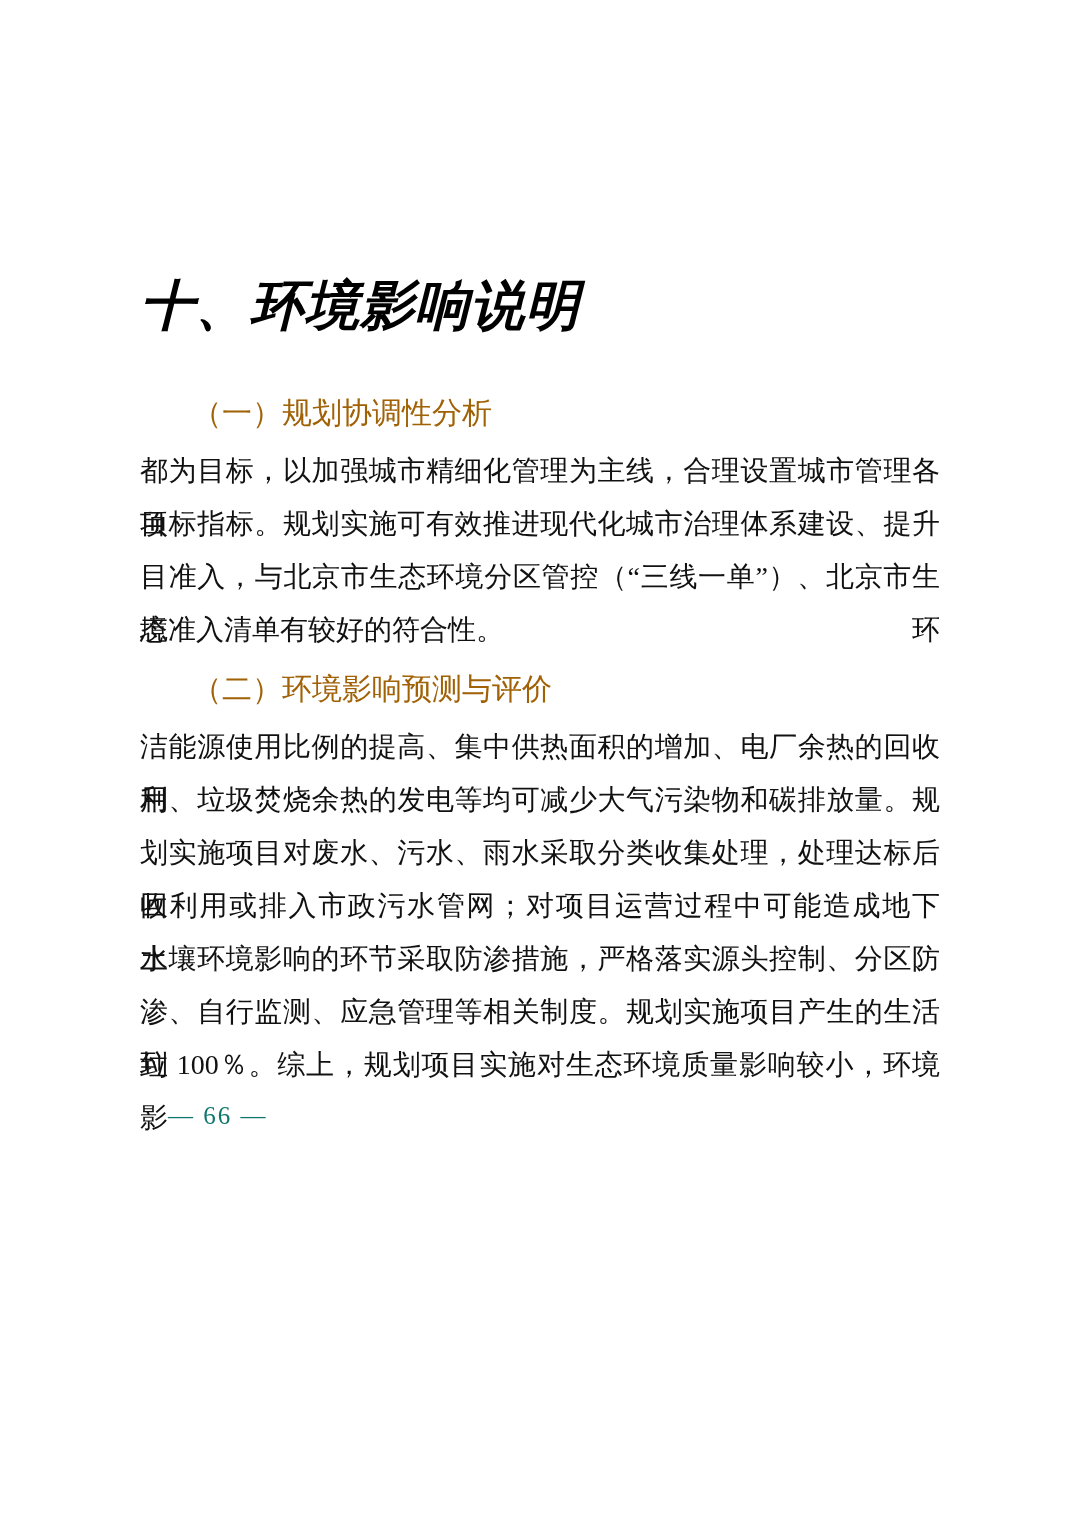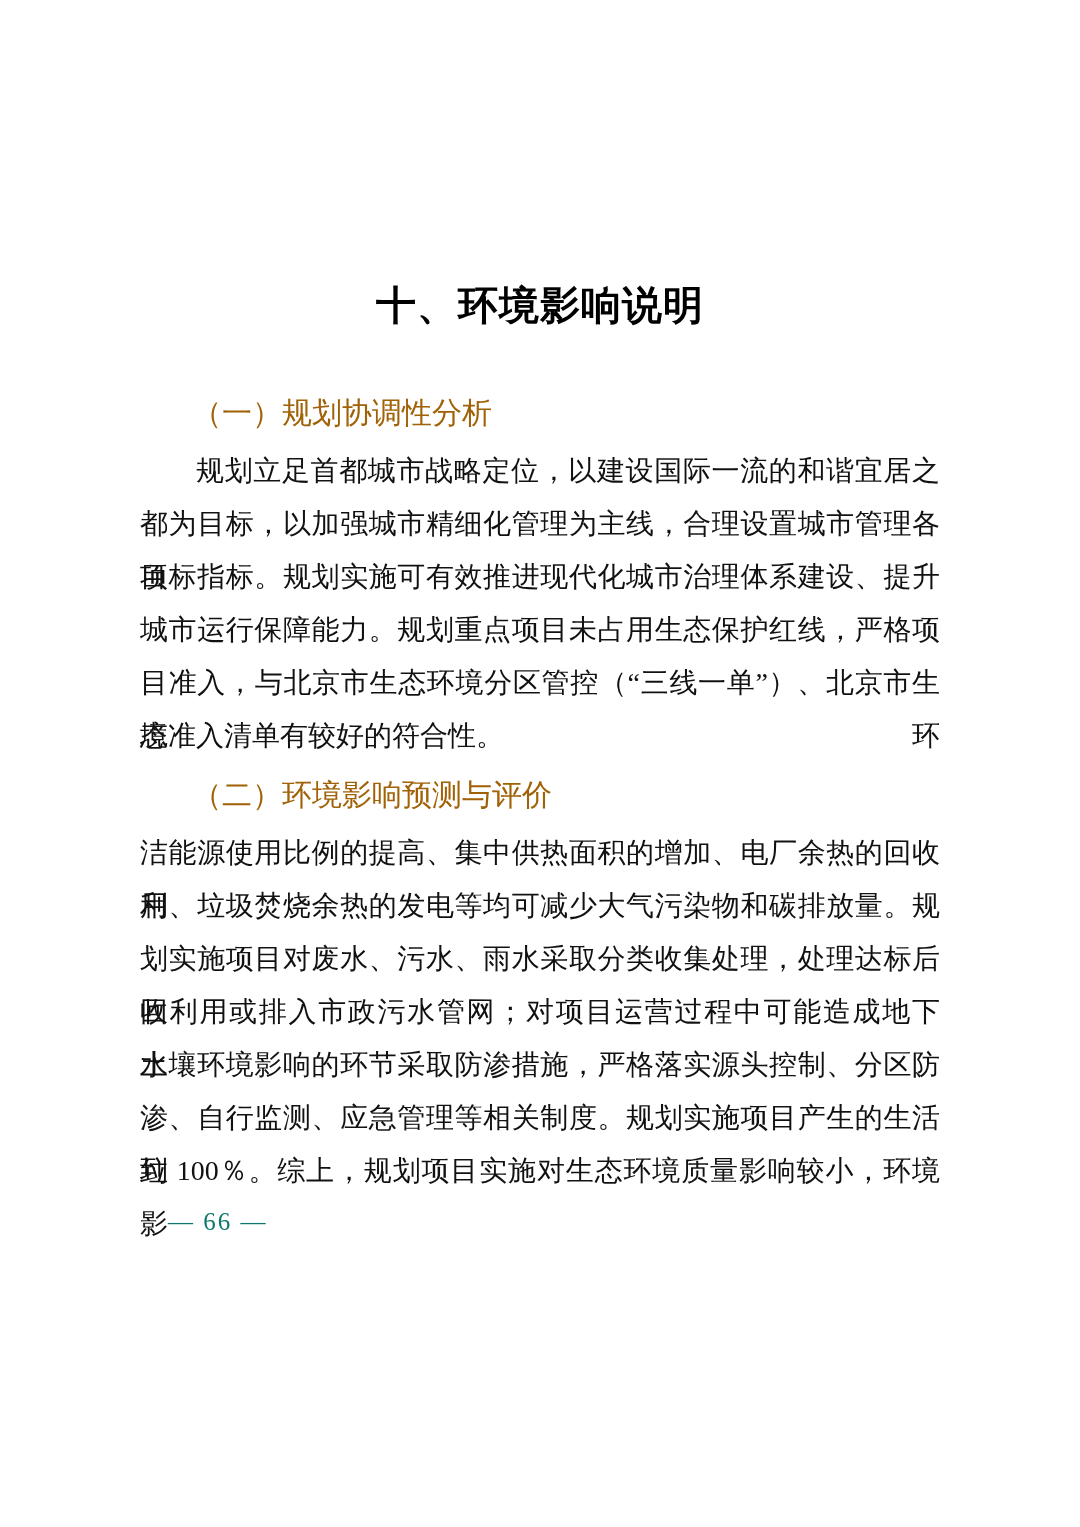--- a/index.html
+++ b/index.html
@@ -14,26 +14,26 @@
     color: #1a1a1a;
   }
   .content {
     position: absolute;
     left: 140px;
     top: 0;
     width: 800px;
   }
   .doc-title {
     margin-top: 282px;
-    font-size: 40px;
+    font-size: 54px;
     line-height: 48px;
     font-weight: bold;
-    text-align: center;
     letter-spacing: 1px;
     color: #000000;
+    font-style: italic;
   }
   .section-heading {
     font-size: 30px;
     line-height: 34px;
     padding-left: 52px;
     color: #a16207;
   }
   .heading-1 { margin-top: 66px; }
   .heading-2 { margin-top: 16px; margin-bottom: 6px; }
   .paragraph { margin-top: 14px; }
@@ -65,24 +65,22 @@
 <body>
 
 <div class="page">
   <div class="content">
 
     <div class="doc-title">十、环境影响说明</div>
 
     <div class="section-heading heading-1">（一）规划协调性分析</div>
 
     <div class="paragraph">
-      <div class="line first justify">规划立足首都城市战略定位，以建设国际一流的和谐宜居之</div>
       <div class="line justify">都为目标，以加强城市精细化管理为主线，合理设置城市管理各项</div>
       <div class="line justify">目标指标。规划实施可有效推进现代化城市治理体系建设、提升</div>
-      <div class="line justify">城市运行保障能力。规划重点项目未占用生态保护红线，严格项</div>
       <div class="line justify">目准入，与北京市生态环境分区管控（“三线一单”）、北京市生态环</div>
       <div class="line last">境准入清单有较好的符合性。</div>
     </div>
 
     <div class="section-heading heading-2">（二）环境影响预测与评价</div>
 
     <div class="paragraph">
       <div class="line justify">洁能源使用比例的提高、集中供热面积的增加、电厂余热的回收利</div>
       <div class="line justify">用、垃圾焚烧余热的发电等均可减少大气污染物和碳排放量。规</div>
       <div class="line justify">划实施项目对废水、污水、雨水采取分类收集处理，处理达标后回</div>

